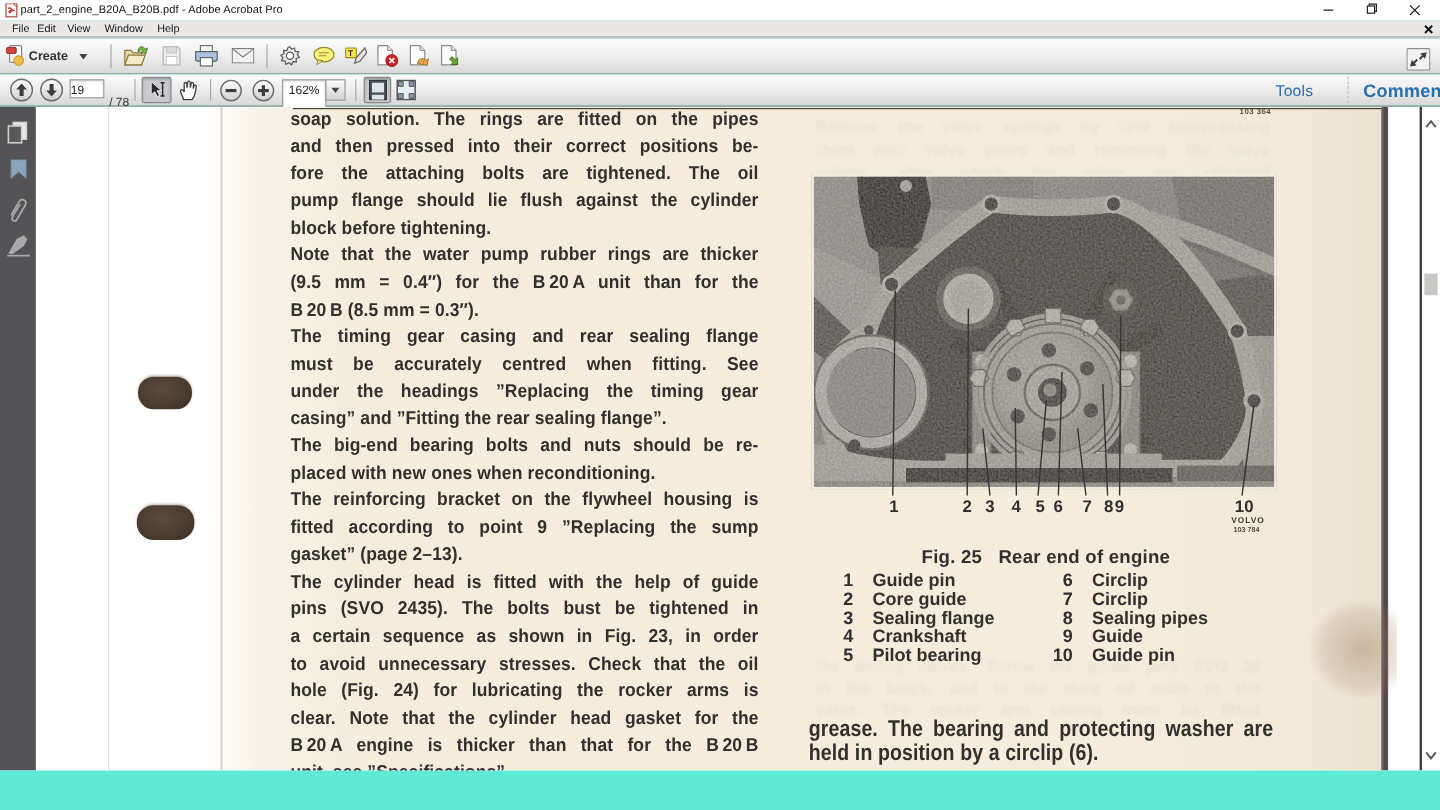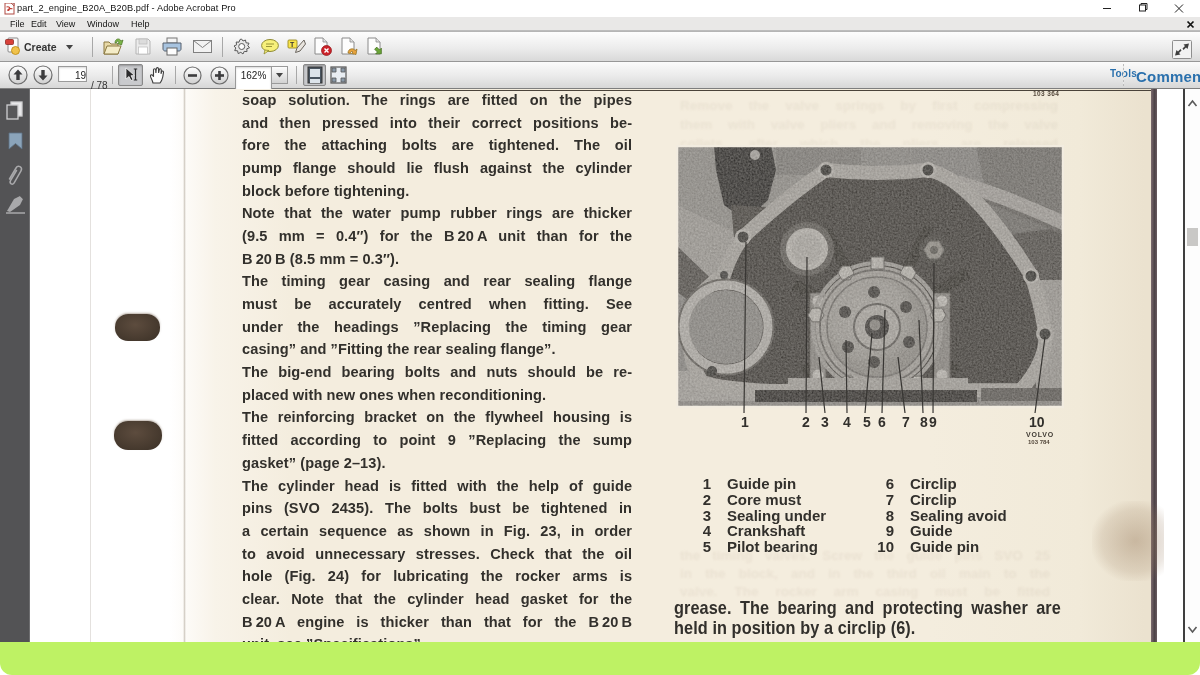--- a/index.html
+++ b/index.html
@@ -1,17 +1,17 @@
 <!DOCTYPE html>
 <html><head>
 <meta charset="utf-8">
 <style>
   * { margin:0; padding:0; box-sizing:border-box; }
   html,body { width:1200px; height:675px; overflow:hidden; font-family:"Liberation Sans", sans-serif; }
-  #screen { position:relative; width:1200px; height:675px; background:#bef264;border-radius:12px; }
+  #screen { position:relative; width:1200px; height:675px; background:#5eead4; }
   .abs { position:absolute; }
 
   
   #titlebar { left:0; top:0; width:1200px; height:17px; background:#ffffff; }
   #titletext { left:17px; top:2.5px; font-size:9.2px; color:#111; letter-spacing:0.1px; }
   #menubar { left:0; top:17px; width:1200px; height:14px; background:#e9e8e7; border-bottom:1px solid #bcbcbc; }
   .menuitem { position:absolute; top:1.5px; font-size:9px; color:#151515; }
   #toolbar1 { left:0; top:31px; width:1200px; height:31px;
      background:linear-gradient(#fdfdfd,#ececec 55%,#d9d9d9); border-bottom:1px solid #979797; border-top:1px solid #b5b5b5;}
   #toolbar2 { left:0; top:62px; width:1200px; height:27px;
@@ -163,21 +163,21 @@
     <svg class="abs" style="left:33px;top:3px" width="20" height="20" viewBox="0 0 20 20">
       <circle cx="10" cy="10" r="9" fill="url(#g2)" stroke="#6e6e6e" stroke-width="1.2"></circle>
       <defs>
           <linearGradient id="g2" x1="0" y1="0" x2="0" y2="1">
             <stop offset="0" stop-color="#fefefe"></stop>
             <stop offset="1" stop-color="#cfcfcf"></stop>
           </linearGradient>
         </defs>
       <path d="M10 15.5 L5.5 10.5 L8.3 10.5 L8.3 5 L11.7 5 L11.7 10.5 L14.5 10.5 Z" fill="#3c3c3e"></path>
     </svg>
-    <div class="abs" style="left:58px;top:3.5px;width:29px;height:16px;background:#fff;border:1px solid #9a9a9a;box-shadow:inset 0 1px 2px rgba(0,0,0,0.15);font-size:10px;color:#222;text-align:right;line-height:17px">19</div>
+    <div class="abs" style="left:58px;top:3.5px;width:29px;height:16px;background:#fff;border:1px solid #9a9a9a;box-shadow:inset 0 1px 2px rgba(0,0,0,0.15);font-size:10px;color:#222;text-align:left;line-height:17px">19</div>
     <div class="abs" style="left:91px;top:18px;font-size:10px;color:#333">/ 78</div>
     <div class="vsep2" style="left:112px"></div>
 
     <div class="abs" style="left:118px;top:2px;width:25px;height:22px;background:#c9cacd;border:1px solid #888;border-radius:2px;box-shadow:inset 0 1px 2px rgba(0,0,0,0.25)"></div>
     <svg class="abs" style="left:123px;top:5px" width="16" height="16" viewBox="0 0 16 16">
       <path d="M3 1 L3 12 L6 9.5 L8 13.5 L10 12.5 L8 8.7 L11.5 8.5 Z" fill="#2a2a2c" stroke="#fff" stroke-width="0.7"></path>
       <path d="M12.5 2 L12.5 13 M10.8 2 L14.2 2 M10.8 13 L14.2 13" stroke="#2a2a2c" stroke-width="1.2"></path>
     </svg>
 
     <svg class="abs" style="left:148px;top:4px" width="18" height="18" viewBox="0 0 18 18">
@@ -217,21 +217,21 @@
     <svg class="abs" style="left:307px;top:4px" width="16" height="18" viewBox="0 0 16 18">
       <rect x="1" y="1" width="14" height="16" fill="#4a5560" stroke="#333" stroke-width="1"></rect>
       <rect x="3" y="3" width="10" height="8" fill="#dde4ea"></rect>
       <rect x="3" y="13" width="10" height="4" fill="#dde4ea"></rect>
     </svg>
     <svg class="abs" style="left:330px;top:4px" width="17" height="18" viewBox="0 0 17 18">
       <rect x="1" y="1" width="15" height="16" fill="#e8edf2" stroke="#555" stroke-width="1.2"></rect>
       <path d="M2 2 L6 2 L6 6 L2 6 Z M11 2 L15 2 L15 6 L11 6 Z M2 12 L6 12 L6 16 L2 16 Z M11 12 L15 12 L15 16 L11 16 Z" fill="#8a99a8" stroke="#555" stroke-width="0.8"></path>
     </svg>
 
-    <div class="abs" style="left:1110px;top:6px;font-size:10px;font-weight:bold;color:#2a70ad;letter-spacing:0.2px">Tools</div>
+    <div class="abs" style="left:1063px;top:6px;font-size:13px;font-weight:normal;color:#2a70ad;letter-spacing:0.2px">Tools</div>
     <div class="abs" style="left:1123px;top:2px;width:1px;height:22px;background:repeating-linear-gradient(#bbb 0 2px,#e8e8e8 2px 4px)"></div>
     <div class="abs" style="left:1136px;top:6px;font-size:15px;font-weight:bold;color:#2a70ad;letter-spacing:0.2px">Comment</div>
   </div>
 
   <div id="docarea" class="abs">
     <div id="page" class="abs"></div>
     <div id="pageedge" class="abs"></div>
     <div id="scrollgap" class="abs"></div>
     <div id="scrollbar" class="abs"></div>
     <div id="sidebar" class="abs"></div>
@@ -433,46 +433,47 @@
     <div class="abs scantxt" style="left:843px;top:325px;font-size:14px">4</div>
     <div class="abs scantxt" style="left:863px;top:325px;font-size:14px">5</div>
     <div class="abs scantxt" style="left:878px;top:325px;font-size:14px">6</div>
     <div class="abs scantxt" style="left:902px;top:325px;font-size:14px">7</div>
     <div class="abs scantxt" style="left:920px;top:325px;font-size:14px">8</div>
     <div class="abs scantxt" style="left:929px;top:325px;font-size:14px">9</div>
     <div class="abs scantxt" style="left:1029px;top:325px;font-size:14px">10</div>
     <div class="abs scantxt" style="left:1026px;top:342px;font-size:7px;letter-spacing:0.8px;color:#3f3a33">VOLVO</div>
     <div class="abs scantxt" style="left:1028px;top:350px;font-size:6px;color:#55493c">103 784</div>
 
+    <div class="abs scantxt" style="left:768px;top:366.5px;font-size:15.5px;letter-spacing:0.2px">Fig. 25&nbsp;&nbsp;&nbsp;Rear end of engine</div>
 
     <div class="abs scantxt" style="left:695px;top:387px;width:16px;font-size:15px;line-height:15.75px;text-align:right">
       <div>1</div>
         <div>2</div>
         <div>3</div>
         <div>4</div>
         <div>5</div>
     </div>
     <div class="abs scantxt" style="left:727px;top:387px;font-size:15px;line-height:15.75px">
       <div>Guide pin</div>
-        <div>Core must</div>
-        <div>Sealing under</div>
+        <div>Core guide</div>
+        <div>Sealing flange</div>
         <div>Crankshaft</div>
         <div>Pilot bearing</div>
     </div>
     <div class="abs scantxt" style="left:870px;top:387px;width:24px;font-size:15px;line-height:15.75px;text-align:right">
       <div>6</div>
         <div>7</div>
         <div>8</div>
         <div>9</div>
         <div>10</div>
     </div>
     <div class="abs scantxt" style="left:910px;top:387px;font-size:15px;line-height:15.75px">
       <div>Circlip</div>
         <div>Circlip</div>
-        <div>Sealing avoid</div>
+        <div>Sealing pipes</div>
         <div>Guide</div>
         <div>Guide pin</div>
     </div>
 
     <div class="abs scantxt" style="left:674px;top:508.5px;width:452px;font-size:19px;line-height:20.3px;transform:scaleX(0.856);transform-origin:0 0;letter-spacing:0.1px">
       <div style="text-align:justify;text-align-last:justify;height:20.3px;overflow:hidden">grease. The bearing and protecting washer are</div>
       <div>held in position by a circlip (6).</div>
     </div>
 
     <svg class="abs" style="left:0;top:0" width="30" height="553" viewBox="0 0 30 553">

